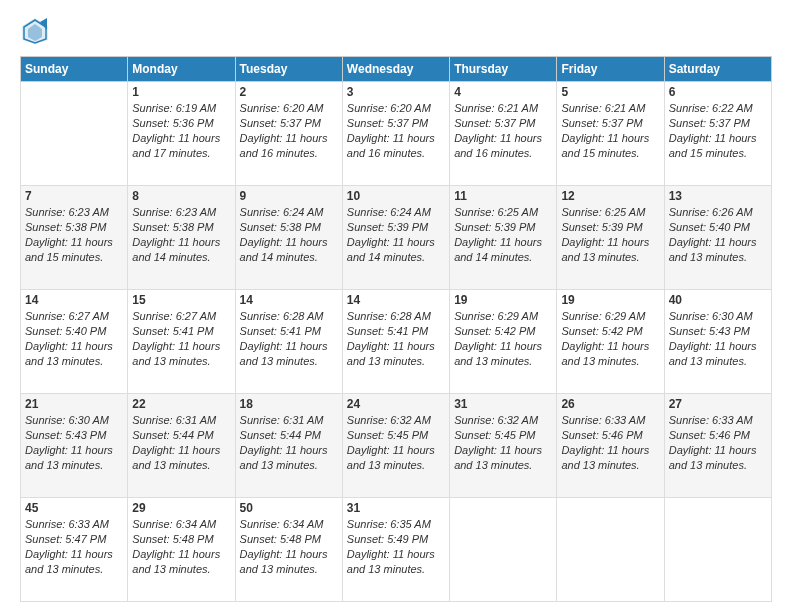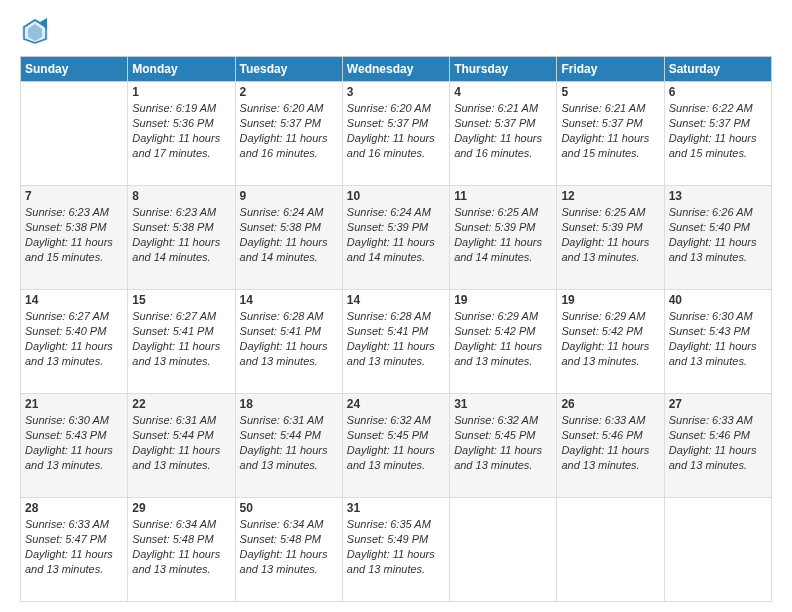--- a/index.html
+++ b/index.html
@@ -250,21 +250,21 @@
             <span class="day-number">26</span>
             <div class="day-info">Sunrise: 6:33 AM<br>Sunset: 5:46 PM<br>Daylight: 11 hours<br>and 13 minutes.</div>
           </td>
           <td>
             <span class="day-number">27</span>
             <div class="day-info">Sunrise: 6:33 AM<br>Sunset: 5:46 PM<br>Daylight: 11 hours<br>and 13 minutes.</div>
           </td>
         </tr>
         <tr>
           <td>
-            <span class="day-number">28</span>
+            <span class="day-number">45</span>
             <div class="day-info">Sunrise: 6:33 AM<br>Sunset: 5:47 PM<br>Daylight: 11 hours<br>and 13 minutes.</div>
           </td>
           <td>
             <span class="day-number">29</span>
             <div class="day-info">Sunrise: 6:34 AM<br>Sunset: 5:48 PM<br>Daylight: 11 hours<br>and 13 minutes.</div>
           </td>
           <td>
             <span class="day-number">50</span>
             <div class="day-info">Sunrise: 6:34 AM<br>Sunset: 5:48 PM<br>Daylight: 11 hours<br>and 13 minutes.</div>
           </td>

